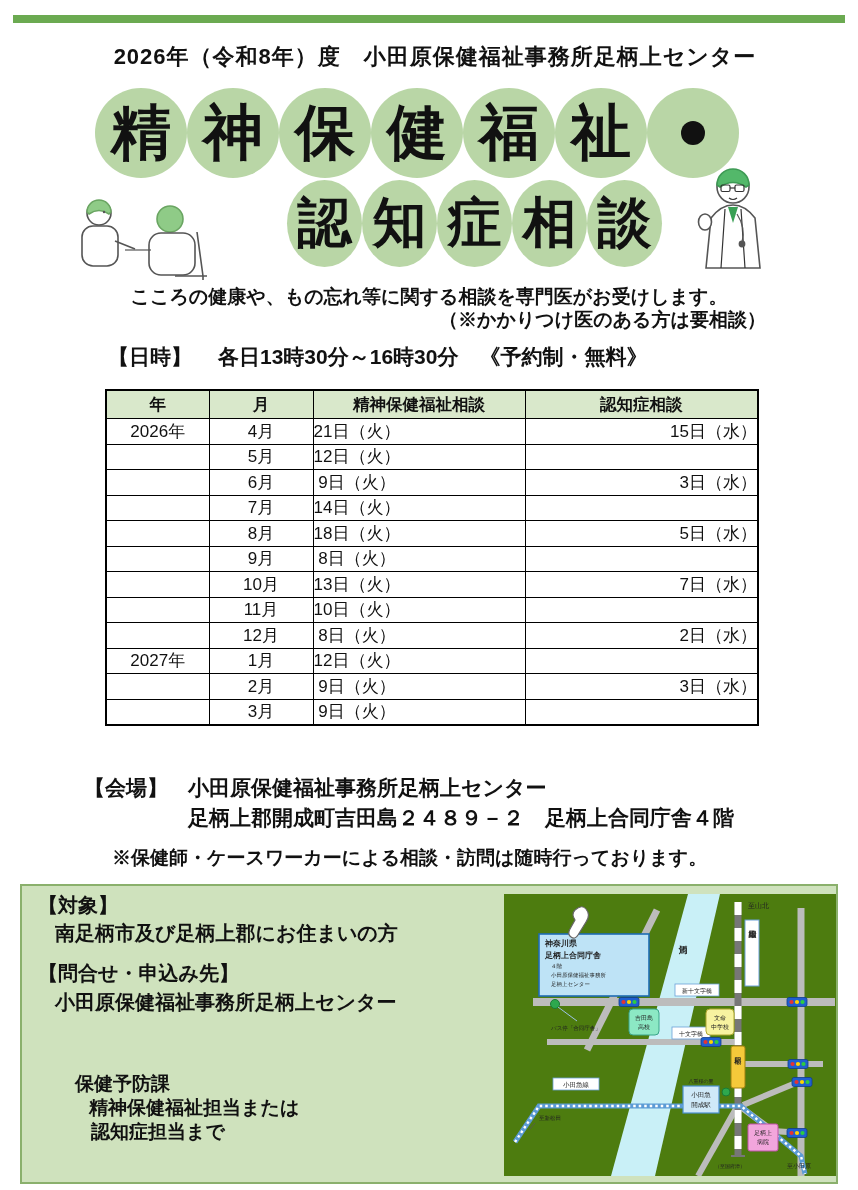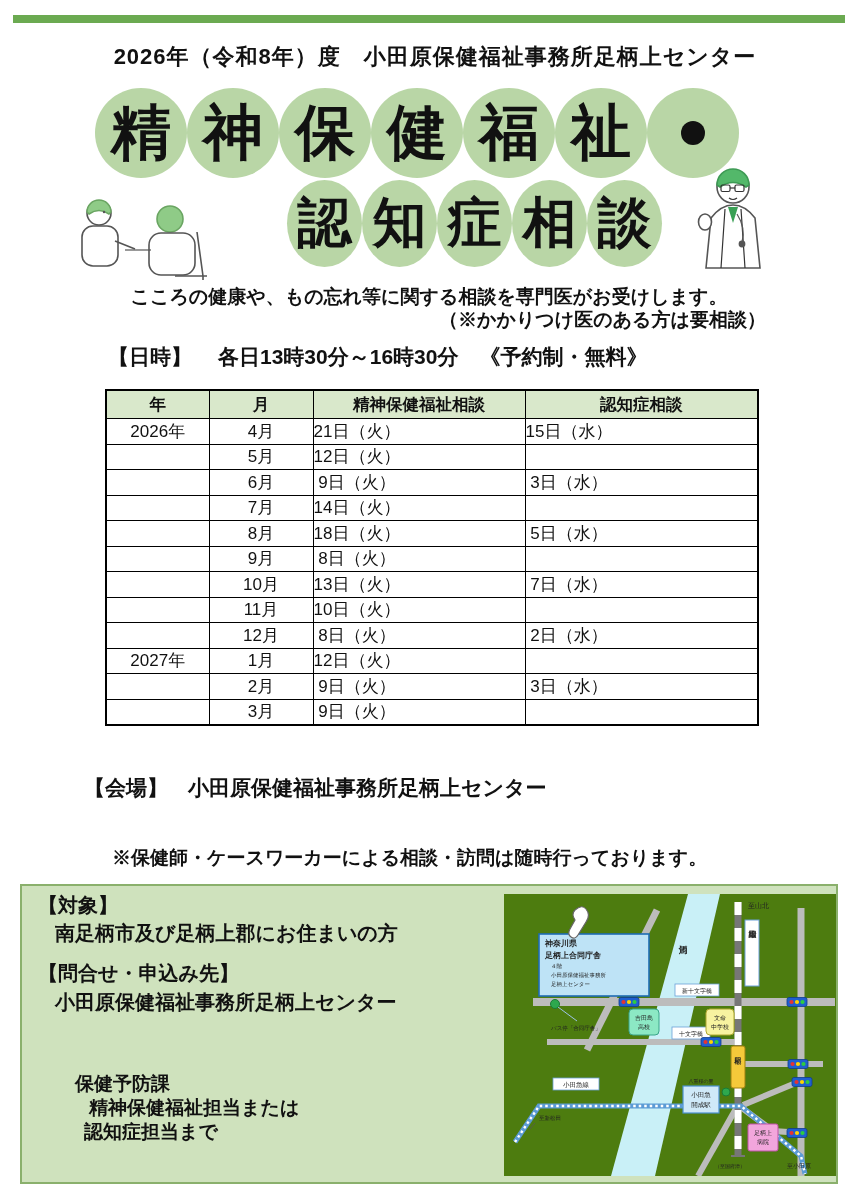--- a/index.html
+++ b/index.html
@@ -28,21 +28,21 @@
   .datetime .lbl{margin-right:26px;}
   
   table.sched{position:absolute;left:105px;top:389px;border-collapse:collapse;
               border:2.5px solid #000;table-layout:fixed;}
   table.sched th{background:#d9e8cb;font-weight:600;font-size:16.5px;height:27px;
                  border:1.6px solid #000;padding:0;}
   table.sched td{font-size:17px;font-weight:500;height:24.5px;border:1.6px solid #000;
                  padding:0;white-space:pre;}
   td.cYear,td.cMonth{text-align:center;}
   td.cDate1{padding-left:16px;}
-  td.cDate2{padding-left:12px;}
+  td.cDate2{padding-left:12px;text-align:right;}
   
   .venue-label{position:absolute;top:774px;left:84px;font-size:21px;font-weight:600;}
   .venue-1{position:absolute;top:774px;left:188px;font-size:21px;font-weight:600;}
   .venue-2{position:absolute;top:804px;left:188px;font-size:21px;font-weight:600;}
   .note{position:absolute;top:845px;left:112px;font-size:19px;font-weight:600;}
   
   .panel{position:absolute;left:20px;top:884px;width:818px;height:300px;
          background:#cfe2bd;border:2px solid #8ab06c;box-sizing:border-box;}
   .panel .t{position:absolute;font-size:20px;font-weight:600;white-space:nowrap;}
   .map-box{position:absolute;left:482px;top:8px;width:332px;height:282px;background:#4d7c0f;}
@@ -203,31 +203,32 @@
           <td class="cYear"></td>
           <td class="cMonth">3月</td>
           <td class="cDate1"> 9日（火）</td>
           <td class="cDate2"></td>
         </tr>
       </tbody>
   </table>
 
   <div class="venue-label">【会場】</div>
   <div class="venue-1">小田原保健福祉事務所足柄上センター</div>
+  <div class="venue-2">足柄上郡開成町吉田島２４８９－２　足柄上合同庁舎４階</div>
 
   <div class="note">※保健師・ケースワーカーによる相談・訪問は随時行っております。</div>
 
   <div class="panel">
     <div class="t" style="left:16px;top:6px;">【対象】</div>
     <div class="t" style="left:33px;top:34px;">南足柄市及び足柄上郡にお住まいの方</div>
     <div class="t" style="left:16px;top:74px;">【問合せ・申込み先】</div>
     <div class="t" style="left:33px;top:103px;">小田原保健福祉事務所足柄上センター</div>
     <div class="t" style="left:53px;top:185px;font-size:19px;">保健予防課</div>
     <div class="t" style="left:67px;top:209px;font-size:19px;">精神保健福祉担当または</div>
-    <div class="t" style="left:62px;top:233px;font-size:19px;">認知症担当まで</div>
+    <div class="t" style="left:69px;top:233px;font-size:19px;">認知症担当まで</div>
 
     <div class="map-box">
       <svg width="332" height="282" viewBox="0 0 330 282">
         <defs>
           <g id="sig">
             <rect x="-10" y="-4.5" width="20" height="9" rx="2" fill="#1f5fd0" stroke="#123c8c" stroke-width="0.8"></rect>
             <circle cx="-5.5" cy="0" r="2.1" fill="#e63232"></circle>
             <circle cx="0" cy="0" r="2.1" fill="#ffd400"></circle>
             <circle cx="5.5" cy="0" r="2.1" fill="#2ecc40"></circle>
           </g>

